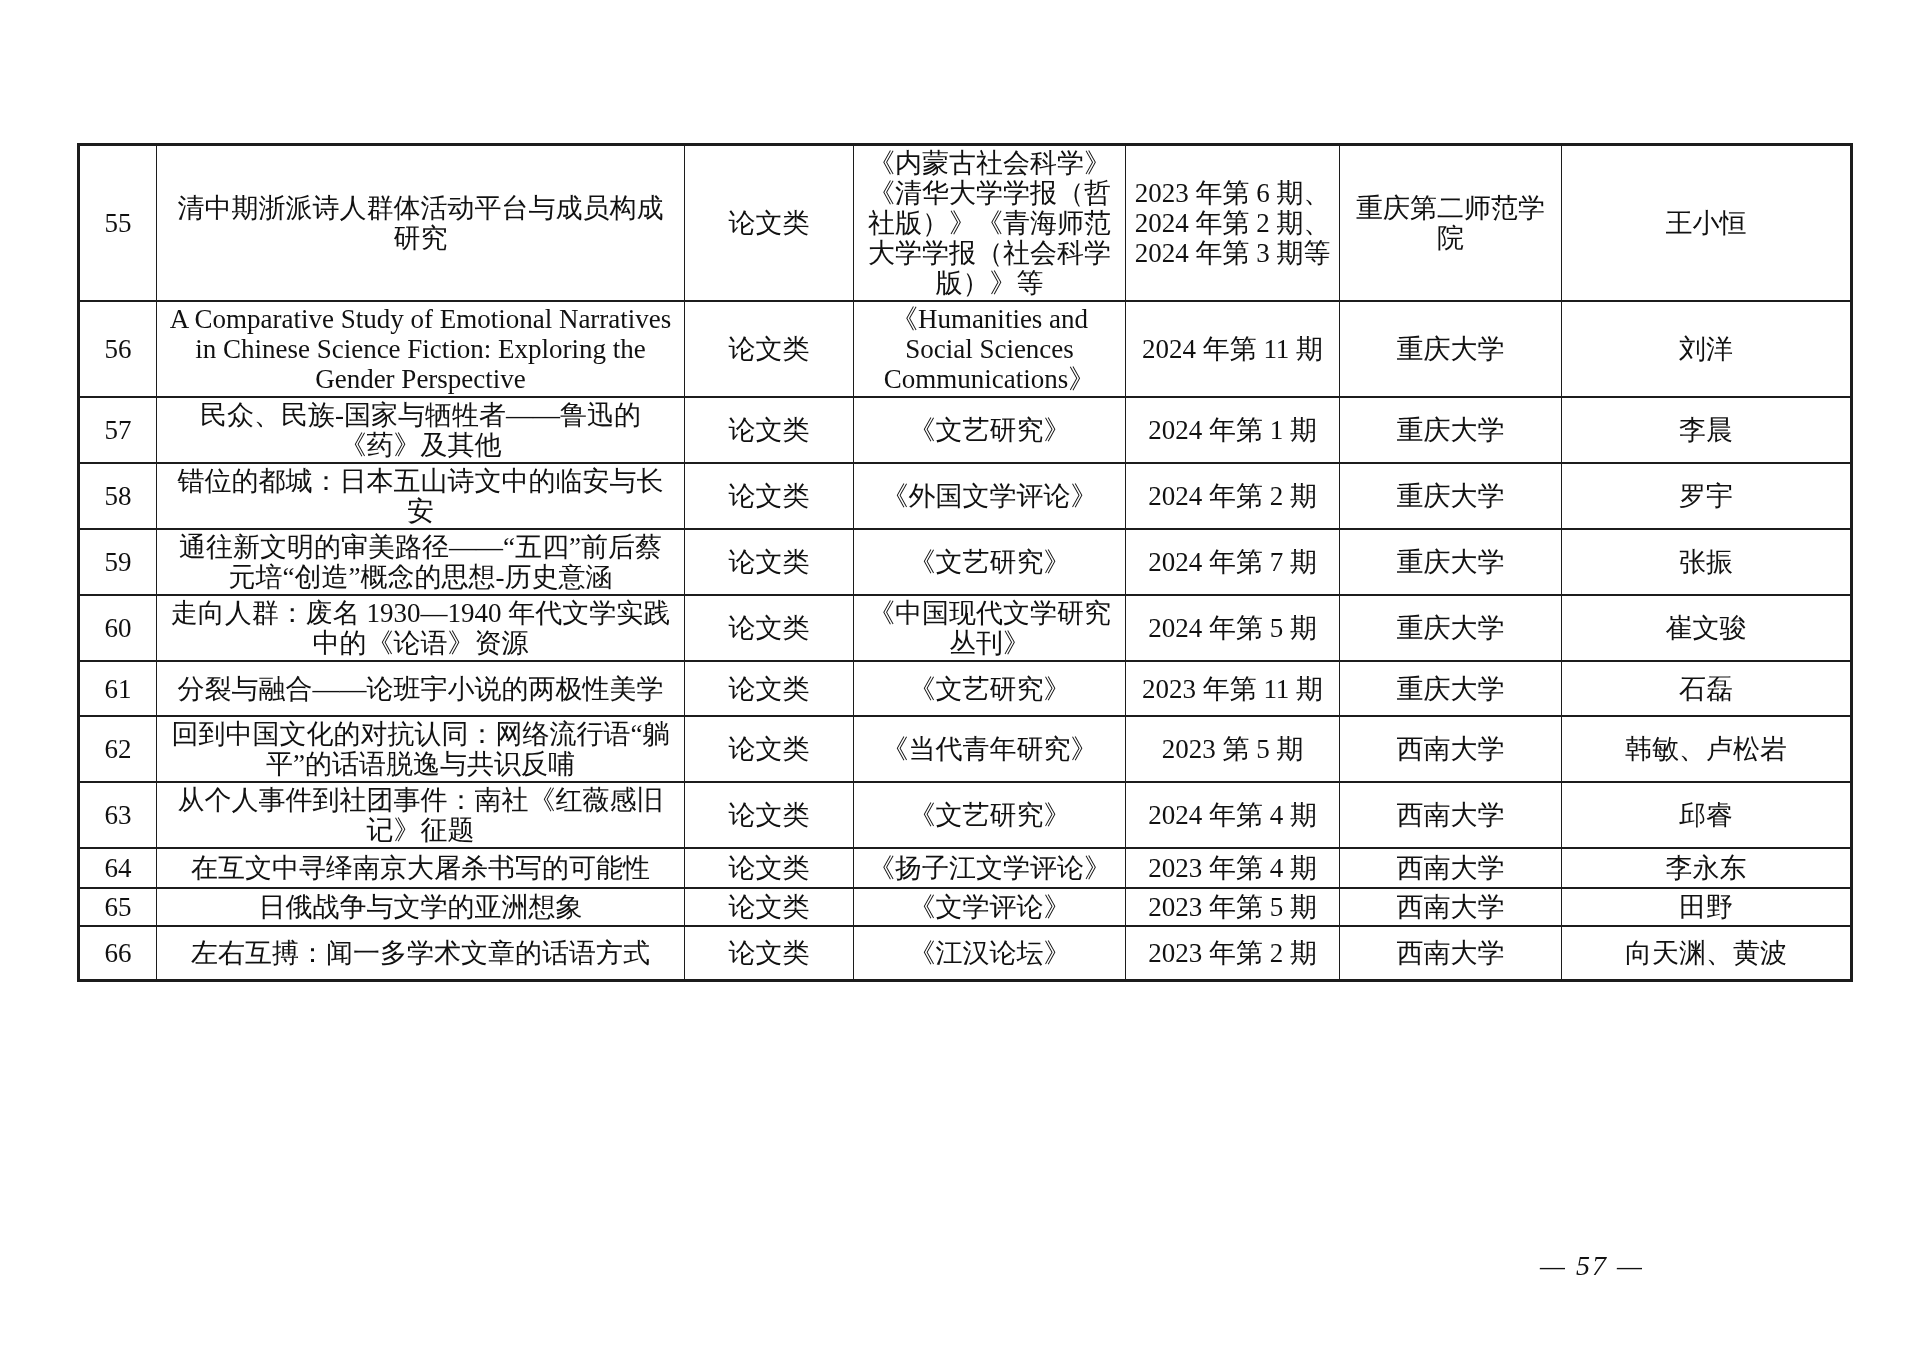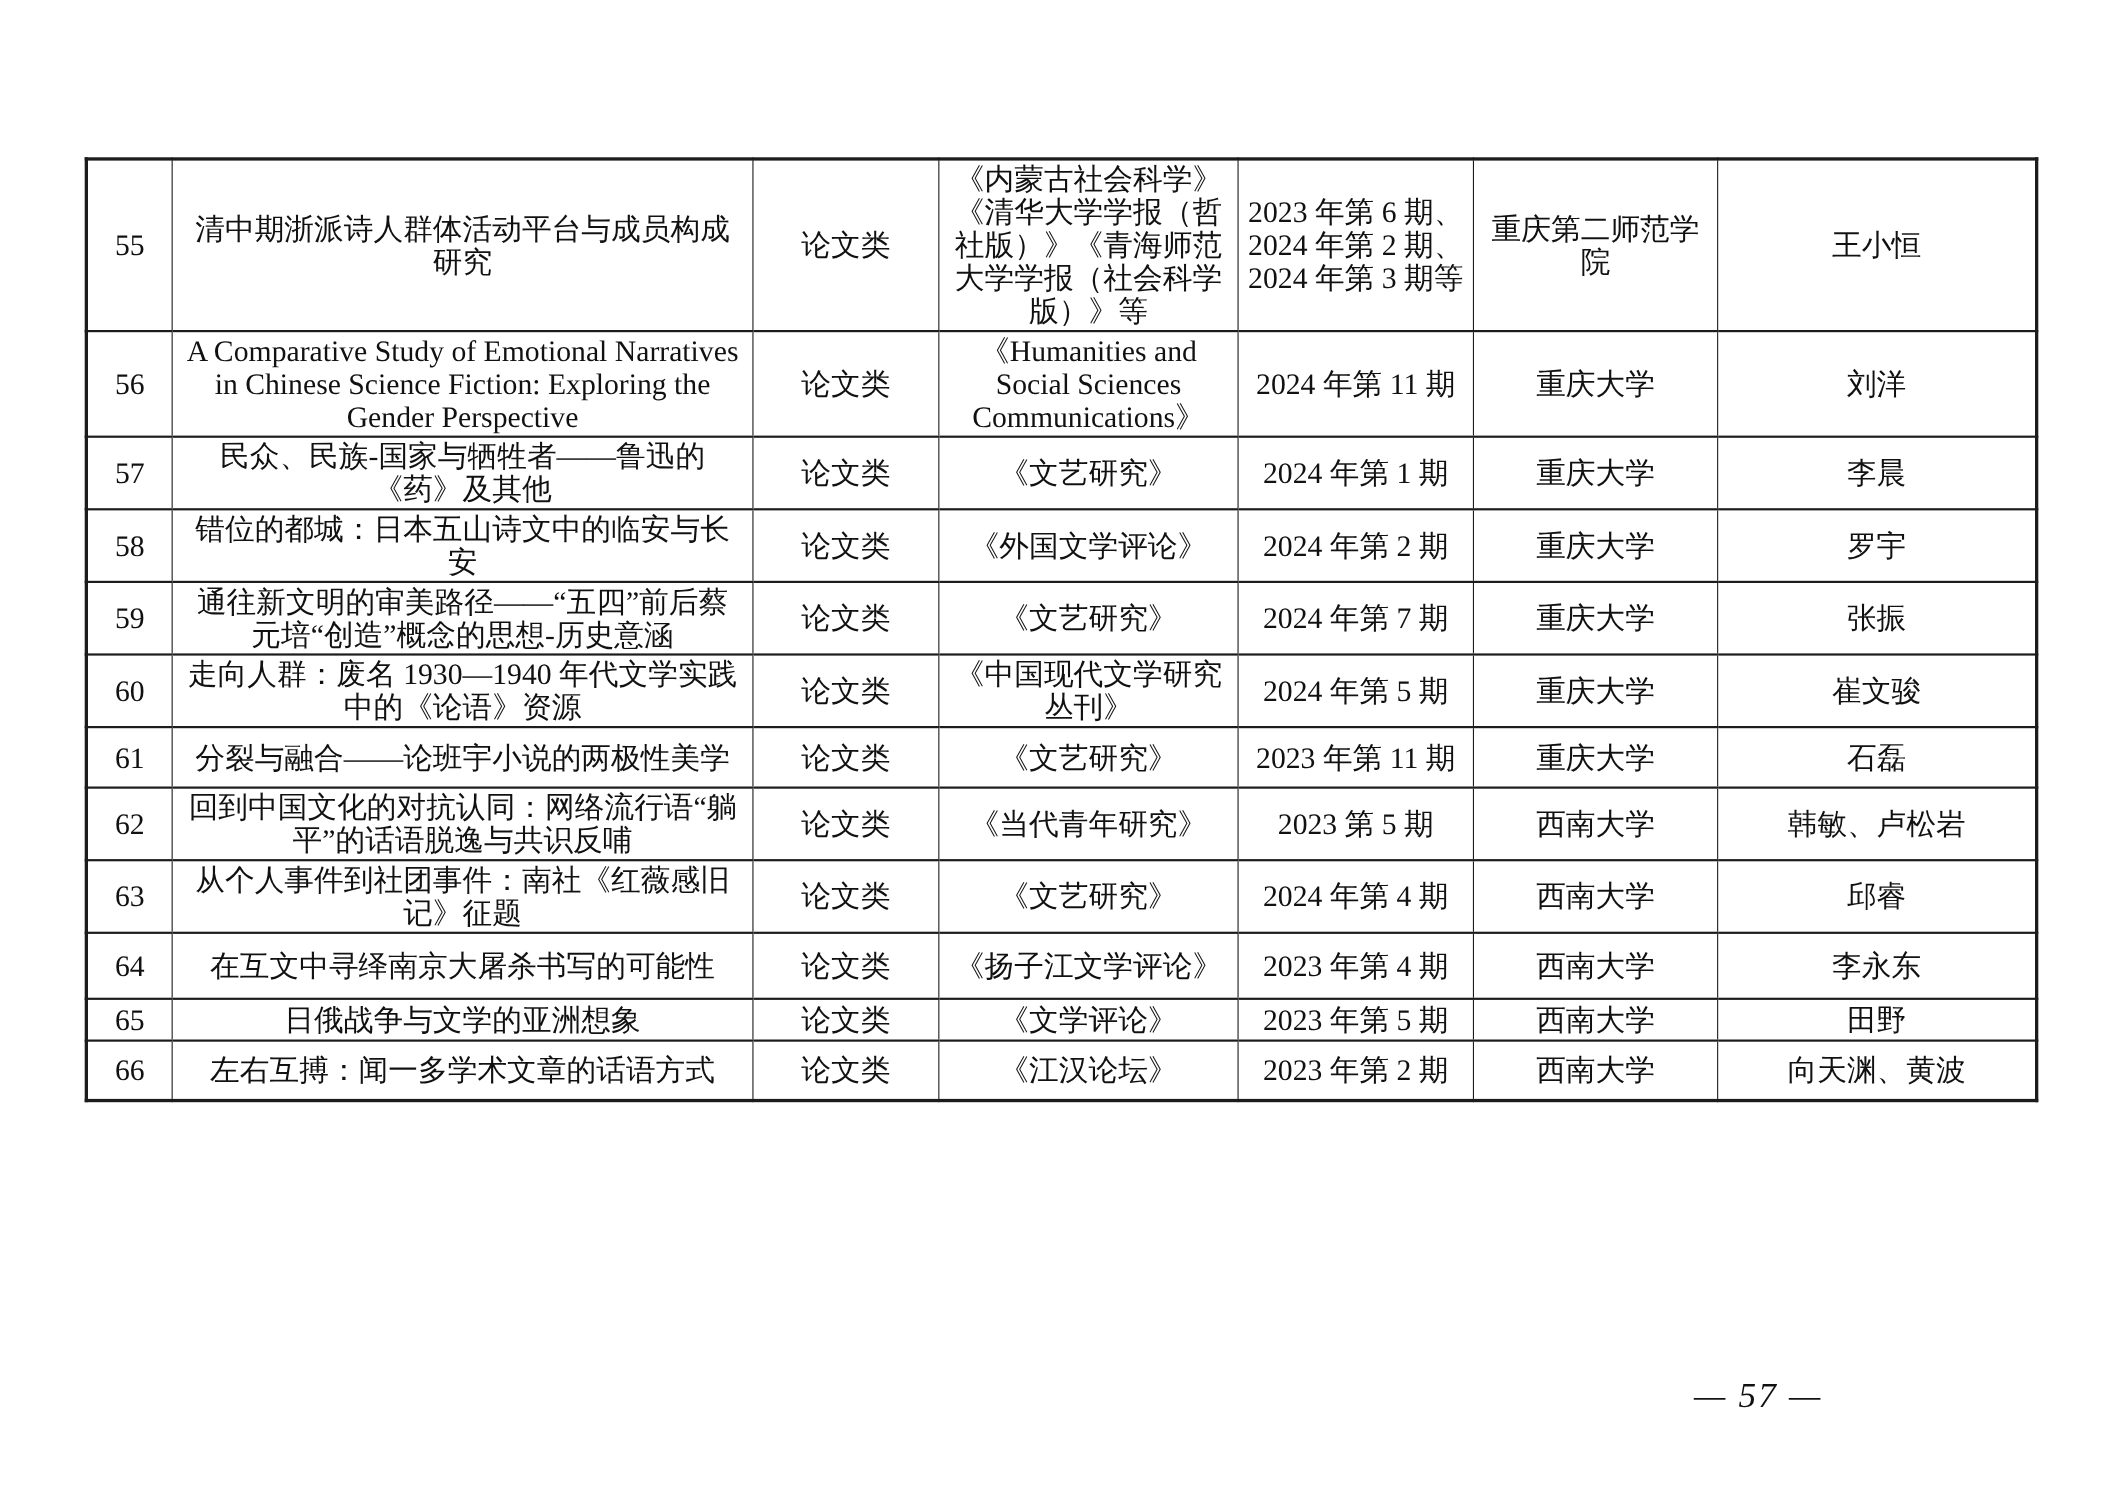--- a/index.html
+++ b/index.html
@@ -36,27 +36,27 @@
   
   table.pub-table tr:nth-child(1){height:145px;}
   table.pub-table tr:nth-child(2){height:88px;}
   table.pub-table tr:nth-child(3){height:57px;}
   table.pub-table tr:nth-child(4){height:57px;}
   table.pub-table tr:nth-child(5){height:57px;}
   table.pub-table tr:nth-child(6){height:57px;margin-left:48px;}
   table.pub-table tr:nth-child(7){height:55px;padding-left:20px;}
   table.pub-table tr:nth-child(8){height:57px;}
   table.pub-table tr:nth-child(9){height:57px;}
-  table.pub-table tr:nth-child(10){height:60px;}
+  table.pub-table tr:nth-child(10){height:40px;}
   table.pub-table tr:nth-child(11){height:38px;}
   table.pub-table tr:nth-child(12){height:54px;margin-left:44px;}
   .page-number{
     position:absolute;
     left:1540px;top:1250px;
-    font-size:32px;
+    font-size:28px;
     font-style:italic;
     letter-spacing:2px;
     color:#111;
   }
 </style>
 </head>
 <body>
 
 <div class="page">
 

